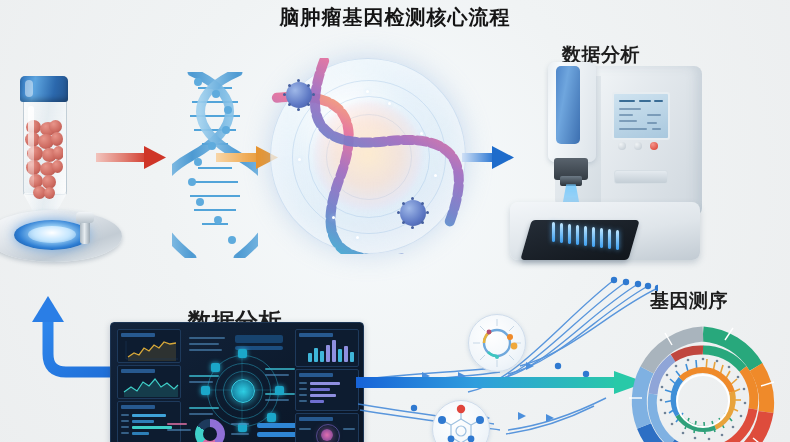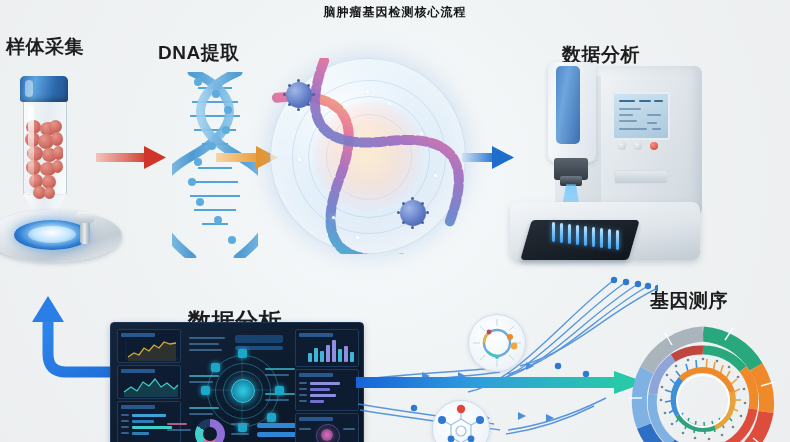--- a/index.html
+++ b/index.html
@@ -12,21 +12,21 @@
   #stage{
     position:relative;width:790px;height:442px;overflow:hidden;
     background:
       radial-gradient(circle at 48% 40%, #f7fbfd 0%, #f0f3f4 45%, #eceeef 100%);
   }
   .lbl{
     position:absolute;font-weight:bold;color:#1d1d1d;
     letter-spacing:0.5px;white-space:nowrap;
   }
   #title{
-    left:0;right:0;top:4px;text-align:center;font-size:12px;color:#141414;
+    left:0;right:0;top:4px;text-align:center;font-size:20px;color:#141414;
     font-weight:bold;letter-spacing:1px;
   }
   #lbl-sample{left:6px;top:34px;font-size:19px;}
   #lbl-dna{left:158px;top:40px;font-size:19px;}
   #lbl-seq{left:562px;top:42px;font-size:19px;}
   #lbl-data{left:188px;top:306px;font-size:23px;}
   #lbl-result{left:650px;top:288px;font-size:19px;}
 
   
   #tube-wrap{position:absolute;left:14px;top:76px;width:60px;height:150px;}
@@ -148,22 +148,20 @@
     background:radial-gradient(circle at 40% 35%,#ffffff,#f1f6fa 60%,#e3ecf4);
     border:1px solid #cfdceb;box-shadow:0 1px 4px rgba(130,160,190,.3);}
 </style>
 </head>
 <body>
 
 <div id="stage">
 
   <div class="lbl" id="title">脑肿瘤基因检测核心流程</div>
 
-  <div class="lbl" id="lbl-sample">样体采集</div>
-  <div class="lbl" id="lbl-dna">DNA提取</div>
   <div class="lbl" id="lbl-seq">数据分析</div>
   <div class="lbl" id="lbl-data">数据分析</div>
   <div class="lbl" id="lbl-result">基因测序</div>
 
   <div id="tube-wrap">
     <div class="tube-body"></div>
     <div class="tube-tip"></div>
     <div class="cells">
       <div class="cell" style="left:1px;top:0px;width:15px;height:14px;"></div>
       <div class="cell" style="left:15px;top:2px;width:16px;height:14px;"></div>

